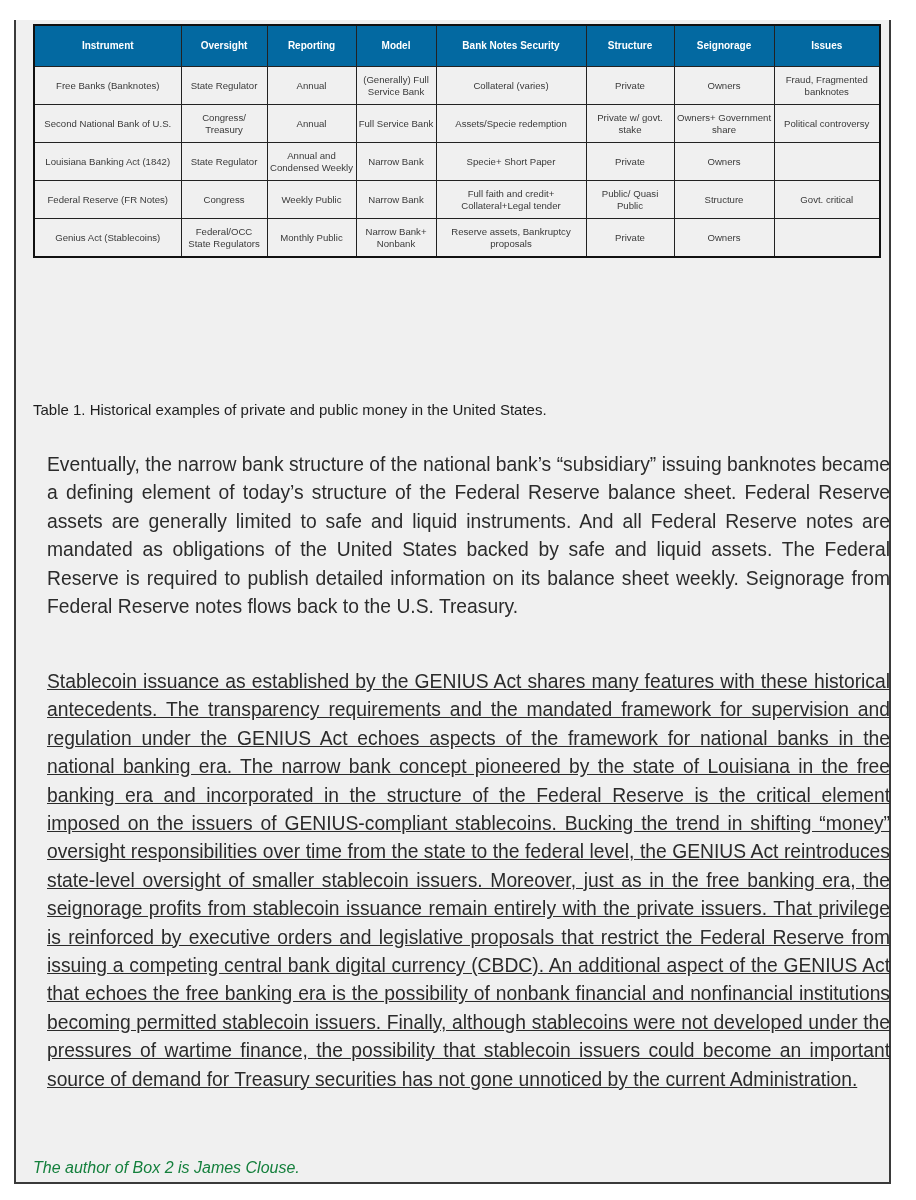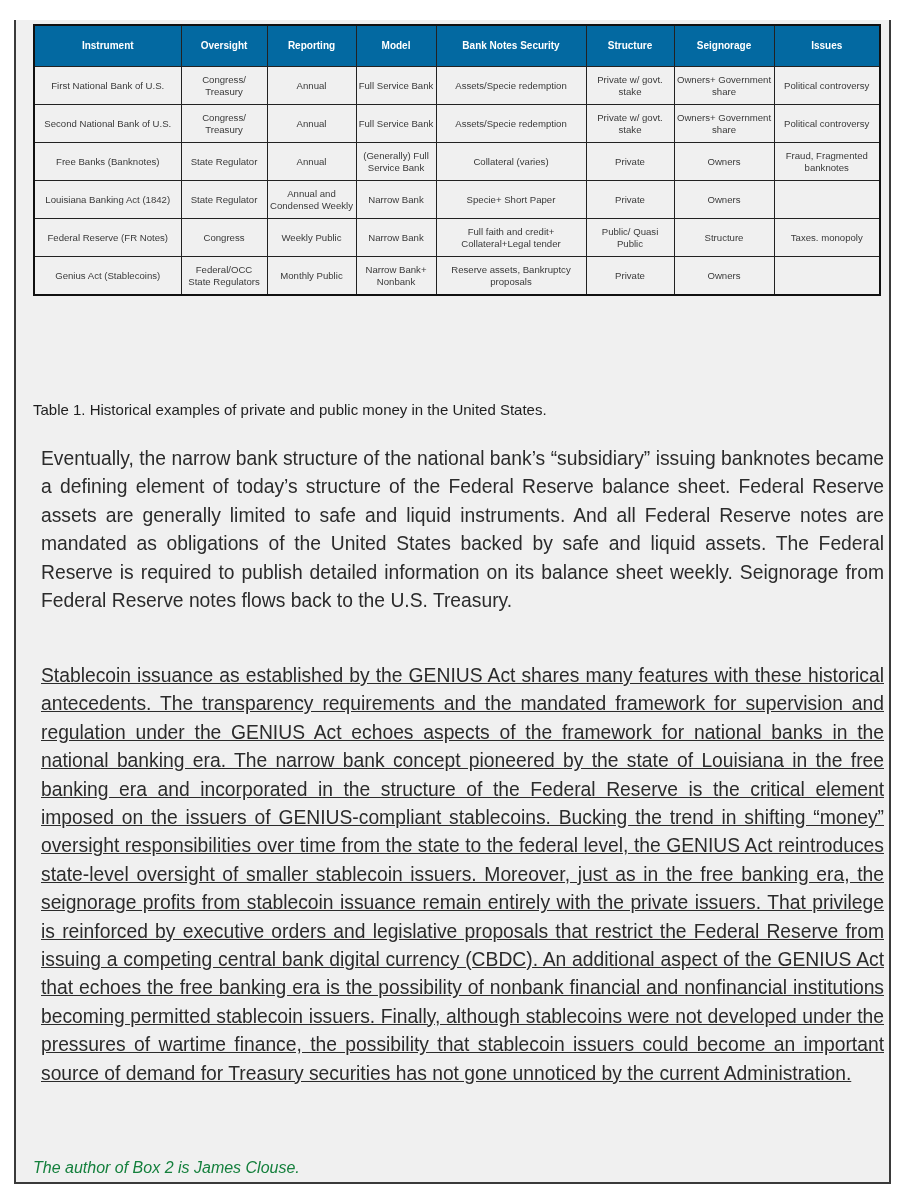--- a/index.html
+++ b/index.html
@@ -29,21 +29,21 @@
   table.hist td {
     font-size: 9.6px; color: #3a3a3a; height: 37px; background: #f0f0f0;
   }
   .caption {
     position: absolute; left: 33px; top: 401px; width: 840px;
     font-size: 15px; color: #1e1e1e; white-space: nowrap;
   }
   .para {
     position: absolute; left: 33px; width: 843px;
     font-size: 19.3px; line-height: 28.4px; text-align: justify; color: #2b2b2b;
-    margin: 8px;
+    margin: 14px;
   }
   .p1 { top: 437px; }
   .p2 { top: 654px; text-decoration: underline; }
   .author {
     position: absolute; left: 33px; top: 1159px; font-size: 16px; font-style: italic; color: #15803d;
   }
 </style>
 </head>
 <body>
 
@@ -67,68 +67,58 @@
       <th>Reporting</th>
       <th>Model</th>
       <th>Bank Notes Security</th>
       <th>Structure</th>
       <th>Seignorage</th>
       <th>Issues</th>
     </tr>
   </thead>
   <tbody>
     <tr>
-      <td>First National Bank of U.S.</td>
-      <td>Congress/ Treasury</td>
+      <td>Free Banks (Banknotes)</td>
+      <td>State Regulator</td>
       <td>Annual</td>
-      <td>Full Service Bank</td>
-      <td>Assets/Specie redemption</td>
-      <td>Private w/ govt. stake</td>
-      <td>Owners+ Government share</td>
-      <td>Political controversy</td>
+      <td>(Generally) Full Service Bank</td>
+      <td>Collateral (varies)</td>
+      <td>Private</td>
+      <td>Owners</td>
+      <td>Fraud, Fragmented banknotes</td>
     </tr>
     <tr>
       <td>Second National Bank of U.S.</td>
       <td>Congress/ Treasury</td>
       <td>Annual</td>
       <td>Full Service Bank</td>
       <td>Assets/Specie redemption</td>
       <td>Private w/ govt. stake</td>
       <td>Owners+ Government share</td>
       <td>Political controversy</td>
-    </tr>
-    <tr>
-      <td>Free Banks (Banknotes)</td>
-      <td>State Regulator</td>
-      <td>Annual</td>
-      <td>(Generally) Full Service Bank</td>
-      <td>Collateral (varies)</td>
-      <td>Private</td>
-      <td>Owners</td>
-      <td>Fraud, Fragmented banknotes</td>
     </tr>
     <tr>
       <td>Louisiana Banking Act (1842)</td>
       <td>State Regulator</td>
       <td>Annual and Condensed Weekly</td>
       <td>Narrow Bank</td>
       <td>Specie+ Short Paper</td>
       <td>Private</td>
       <td>Owners</td>
       <td></td>
     </tr>
     <tr>
       <td>Federal Reserve (FR Notes)</td>
       <td>Congress</td>
       <td>Weekly Public</td>
       <td>Narrow Bank</td>
       <td>Full faith and credit+ Collateral+Legal tender</td>
       <td>Public/ Quasi Public</td>
       <td>Structure</td>
-      <td>Taxes. monopoly</td>
+      <td>Govt. critical</td>
     </tr>
     <tr>
       <td>Genius Act (Stablecoins)</td>
       <td>Federal/OCC State Regulators</td>
       <td>Monthly Public</td>
       <td>Narrow Bank+ Nonbank</td>
       <td>Reserve assets, Bankruptcy proposals</td>
       <td>Private</td>
       <td>Owners</td>
       <td></td>

